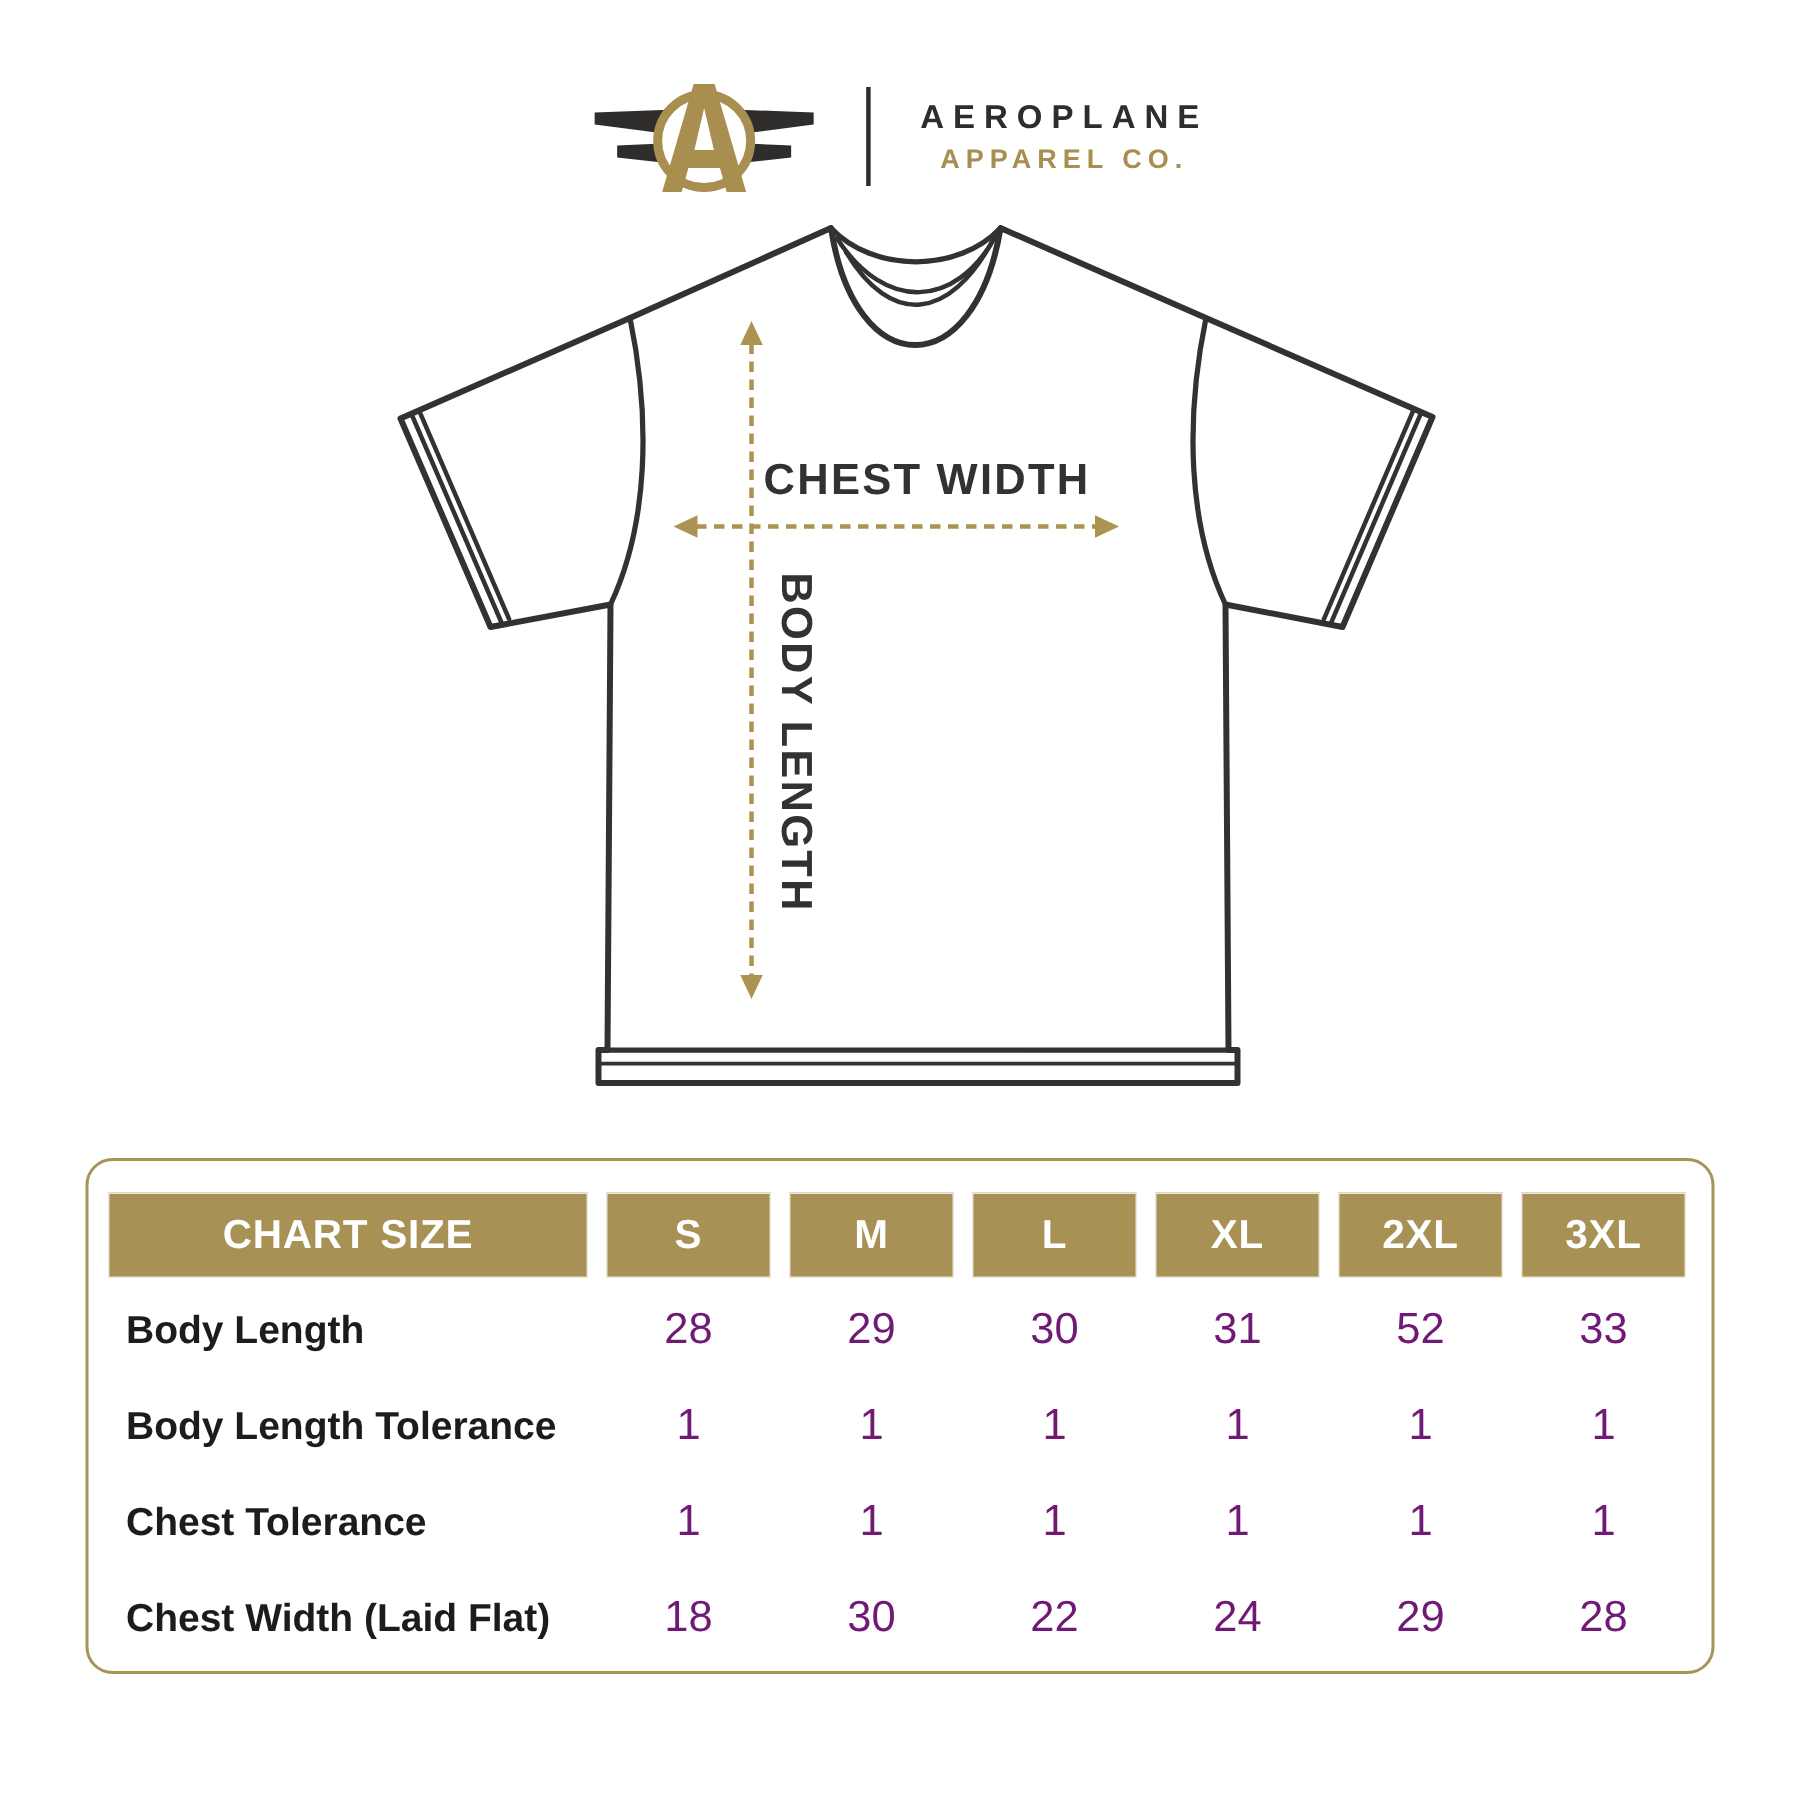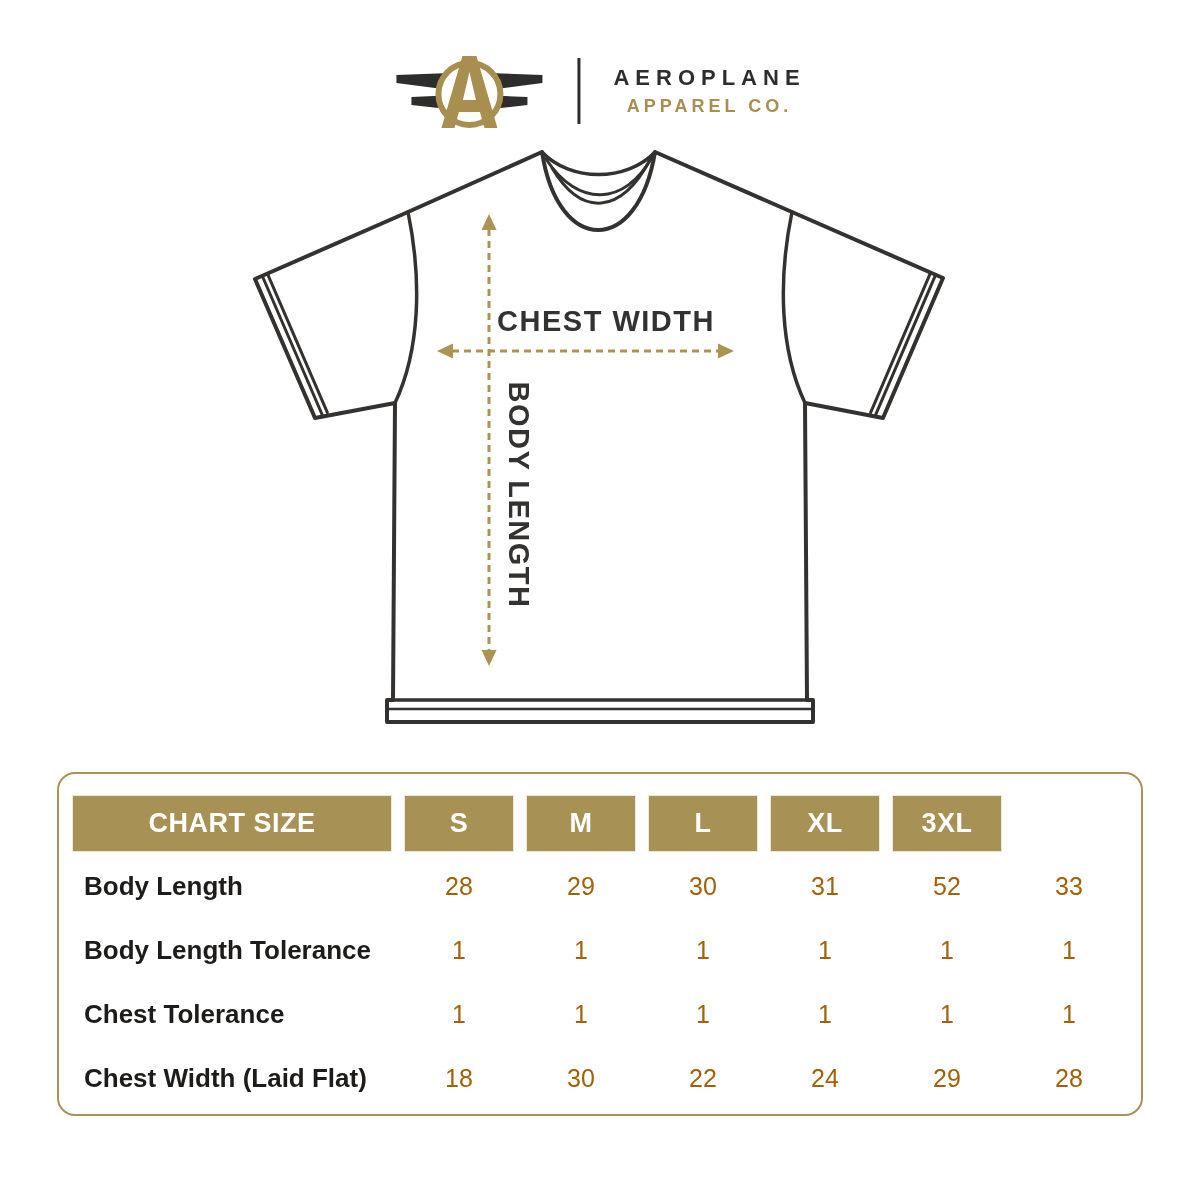--- a/index.html
+++ b/index.html
@@ -8,40 +8,40 @@
 
   
   .logo{position:absolute;top:48px;left:50%;transform:translateX(-50%);
         display:flex;align-items:center;gap:33px;}
   .logo-divider{width:3px;height:66px;background:#2e2d2b;}
   .logo-text{display:flex;flex-direction:column;align-items:center;}
   .brand-name{font-size:22px;font-weight:800;letter-spacing:6px;color:#2e2d2b;white-space:nowrap;}
   .brand-sub{font-size:18px;font-weight:700;letter-spacing:4px;color:#a88e4f;margin-top:5px;white-space:nowrap;}
 
   
-  .diagram{position:absolute;left:240px;top:130px;width:720px;height:620px;}
+  .diagram{position:absolute;left:252px;top:130px;width:720px;height:620px;}
   .diagram svg{position:absolute;left:0;top:0;}
   .dim-label{position:absolute;font-weight:800;color:#333230;font-size:29px;
              letter-spacing:1.5px;white-space:nowrap;}
   .chest-label{left:366px;top:191px;transform:translate(-50%,-50%);}
   .body-label{left:278px;top:365px;transform:translate(-50%,-50%) rotate(90deg);}
 
   
   .size-chart{position:absolute;left:57px;top:772px;width:1086px;height:344px;
               box-sizing:border-box;border:2.5px solid #a89255;border-radius:18px;
               background:#fff;padding:21px 18px 0 13px;}
   .t-row{display:grid;grid-template-columns:320px repeat(6,110px);column-gap:12px;align-items:center;}
   .t-head{height:57px;}
   .head-cell{background:#a79155;border:1px solid #ece7da;box-sizing:border-box;height:100%;
              display:flex;align-items:center;justify-content:center;
              color:#ffffff;font-weight:700;font-size:27px;letter-spacing:0.5px;}
   .t-body{margin-top:2px;}
   .t-body .t-row{height:64px;}
   .row-label{font-weight:700;font-size:26px;color:#1d1c1b;padding-left:12px;}
-  .cell{font-size:25px;font-weight:400;color:#a16207;text-align:center;}
+  .cell{font-size:29px;font-weight:400;color:#701a75;text-align:center;}
 </style>
 </head>
 <body>
 
 <div class="page">
 
   <header class="logo">
     <svg width="150" height="85" viewBox="0 0 150 85">
 
       <polygon points="2,27 56,25 56,42 2,35" fill="#2e2d2b"></polygon>
@@ -103,20 +103,21 @@
     <div class="dim-label body-label">BODY LENGTH</div>
   </div>
 
   <section class="size-chart">
     <div class="t-row t-head">
       <div class="head-cell">CHART SIZE</div>
       <div class="head-cell">S</div>
       <div class="head-cell">M</div>
       <div class="head-cell">L</div>
       <div class="head-cell">XL</div>
+      <div class="head-cell">2XL</div>
       <div class="head-cell">3XL</div>
     </div>
     <div class="t-body">
       <div class="t-row">
         <div class="row-label">Body Length</div>
         <div class="cell">28</div>
         <div class="cell">29</div>
         <div class="cell">30</div>
         <div class="cell">31</div>
         <div class="cell">52</div>

